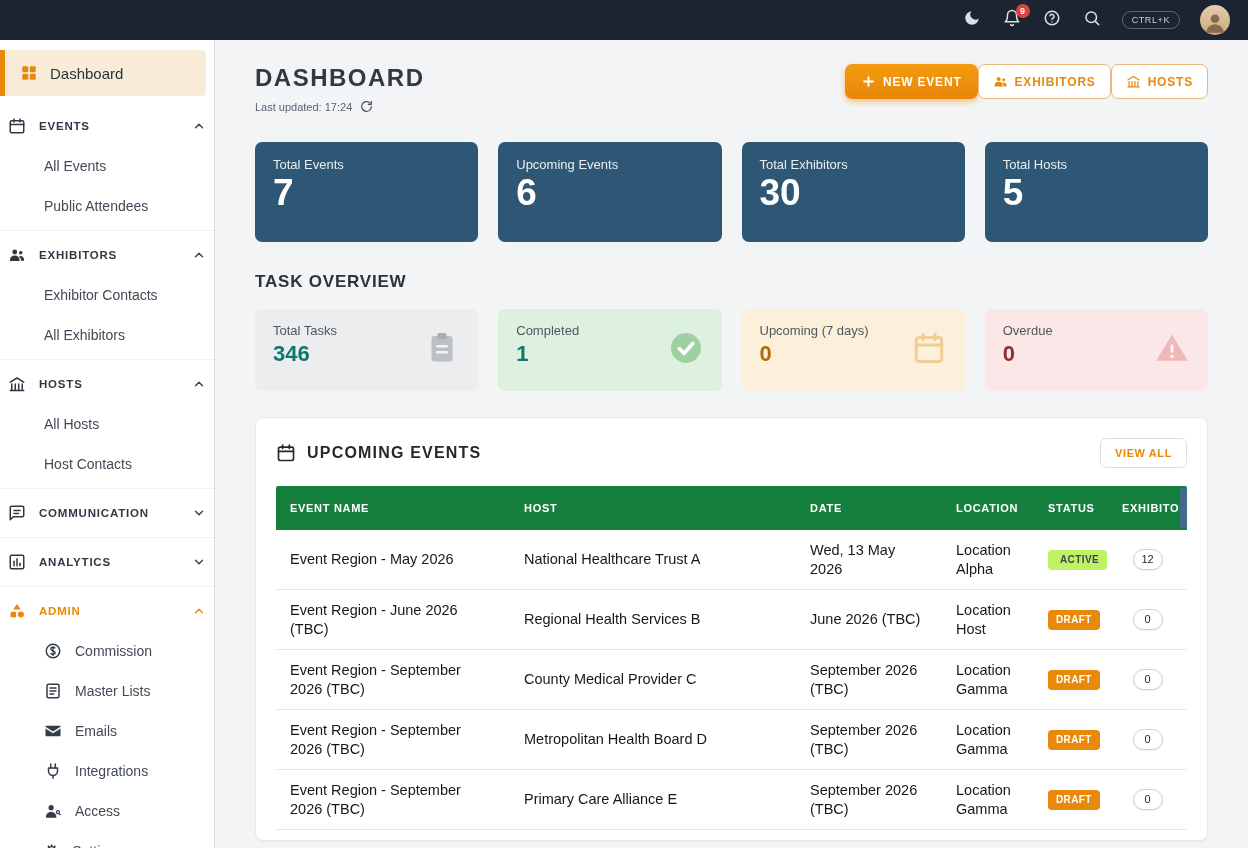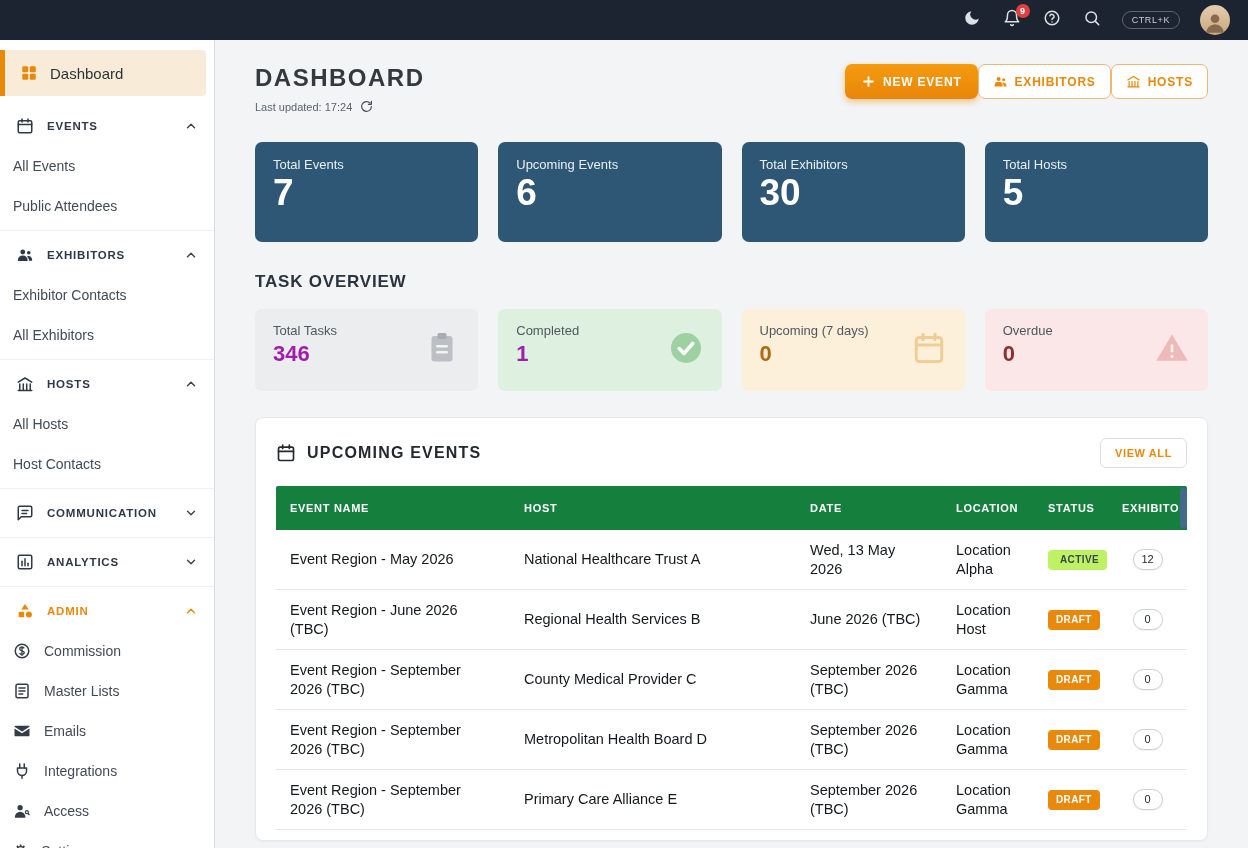--- a/index.html
+++ b/index.html
@@ -15,28 +15,28 @@
   .avatar { width:30px; height:30px; border-radius:50%; background:linear-gradient(180deg,#e4cdae,#c9a87f); overflow:hidden; display:flex; align-items:flex-end; justify-content:center; cursor:pointer; }
 
   
   .shell { display:flex; height:808px; }
 
   
   .sidebar { width:215px; background:#fff; border-right:1px solid #d9dbde; overflow:hidden; padding-top:10px; flex:0 0 215px; }
   .dash-item { display:flex; align-items:center; gap:12px; height:46px; margin:0 8px 6px 0; background:#f8ecd9; border-left:5px solid #e8890c; border-radius:0 4px 4px 0; padding-left:15px; font-size:15px; color:#2d333c; cursor:pointer; }
   .nav-group { border-bottom:1px solid #eef0f2; padding:4px 0; }
   .nav-group:last-child { border-bottom:none; }
-  .nav-head { display:flex; align-items:center; height:40px; padding:0 16px; cursor:pointer; color:#2f3946; }
+  .nav-head { display:flex; align-items:center; height:40px; padding:0 8px; cursor:pointer; color:#2f3946; }
   .nav-head .icon { width:18px; height:18px; }
   .nav-head-label { font-size:11.5px; font-weight:bold; letter-spacing:.8px; margin-left:13px; }
   .chev { margin-left:auto; width:14px; height:14px; color:#33404e; }
   .chev svg { width:14px; height:14px; }
   .chev.up svg { transform:rotate(180deg); }
   .nav-head.admin, .nav-head.admin .chev { color:#e8890c; }
-  .nav-sub { display:flex; align-items:center; gap:13px; height:40px; padding-left:13px; font-size:14px; color:#414a56; cursor:pointer; }
+  .nav-sub { display:flex; align-items:center; gap:13px; height:40px; padding-left:44px; font-size:14px; color:#414a56; cursor:pointer; }
   .icon { display:inline-flex; align-items:center; justify-content:center; color:#2f3946; }
   .icon svg { width:18px; height:18px; }
   .icon.sub { color:#333c48; }
   .icon.orange { color:#e8890c; }
   .gear-glyph { font-size:17px; line-height:1; color:#333c48; }
 
   
   .main { flex:1; padding:24px 40px 0 40px; overflow:hidden; }
   .page-head { display:flex; justify-content:space-between; align-items:flex-start; margin-bottom:28px; }
   h1 { font-size:24px; letter-spacing:1.5px; color:#33393f; font-weight:bold; }
@@ -58,21 +58,21 @@
 
   
   .section-title { font-size:17px; letter-spacing:.8px; color:#2b333e; margin-bottom:17px; font-weight:bold; }
   .tasks { display:grid; grid-template-columns:repeat(4,1fr); gap:20px; margin-bottom:26px; }
   .task-card { border-radius:7px; height:82px; padding:14px 18px; position:relative; }
   .task-card.gray { background:#ebedee; }
   .task-card.green { background:#def0df; }
   .task-card.amber { background:#fcf0da; }
   .task-card.red { background:#fbe7e7; }
   .task-label { font-size:13px; color:#50575f; }
-  .task-value { font-size:22px; font-weight:bold; color:#a21caf; margin-top:3px; }
+  .task-value { font-size:22px; font-weight:bold; color:#0f766e; margin-top:3px; }
   .task-card.amber .task-value { color:#b06a0a; }
   .task-card.red .task-value { color:#8f2f2f; }
   .task-icon { position:absolute; right:18px; top:50%; transform:translateY(-50%); }
   .task-icon svg { width:36px; height:36px; }
 
   
   .events-card { background:#fff; border:1px solid #e6e8ea; border-radius:8px; padding:20px 20px 14px 20px; box-shadow:0 1px 2px rgba(0,0,0,.04); height:424px; overflow:hidden; }
   .events-head { display:flex; align-items:center; justify-content:space-between; margin-bottom:18px; }
   .events-title { display:flex; align-items:center; gap:11px; font-size:16px; font-weight:bold; letter-spacing:1.2px; color:#23292f; }
   .events-title .icon { color:#23292f; }

